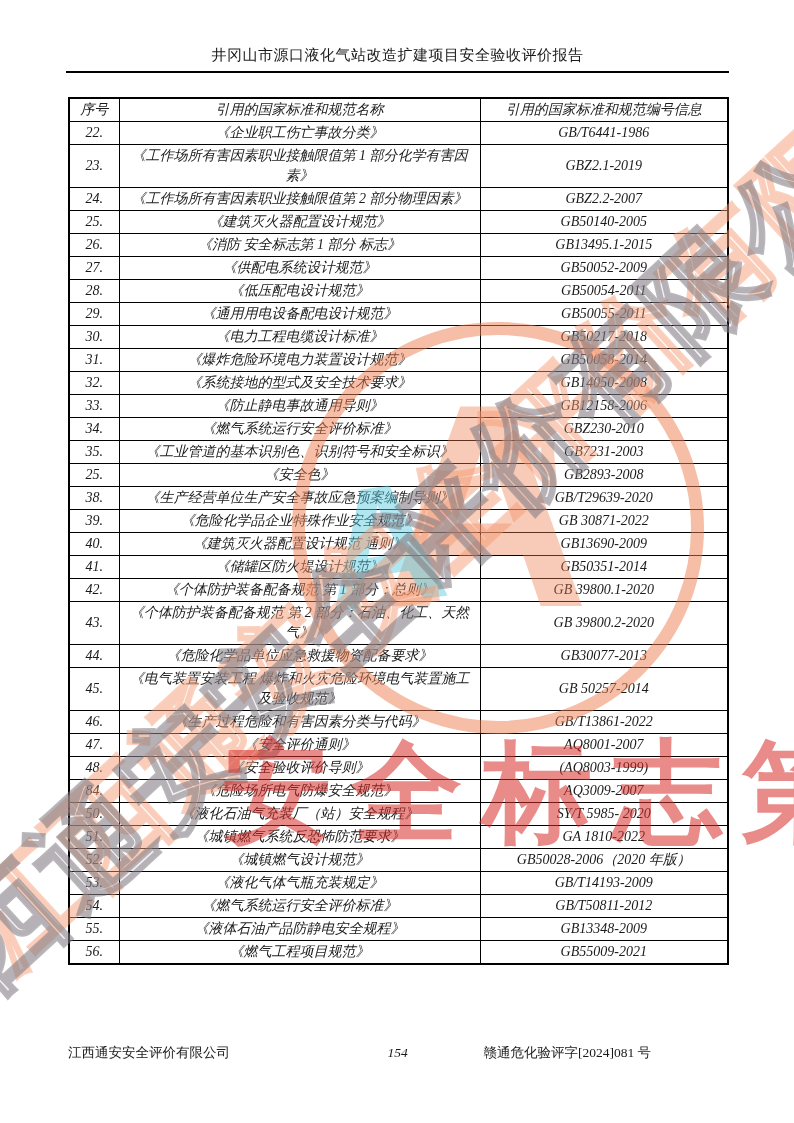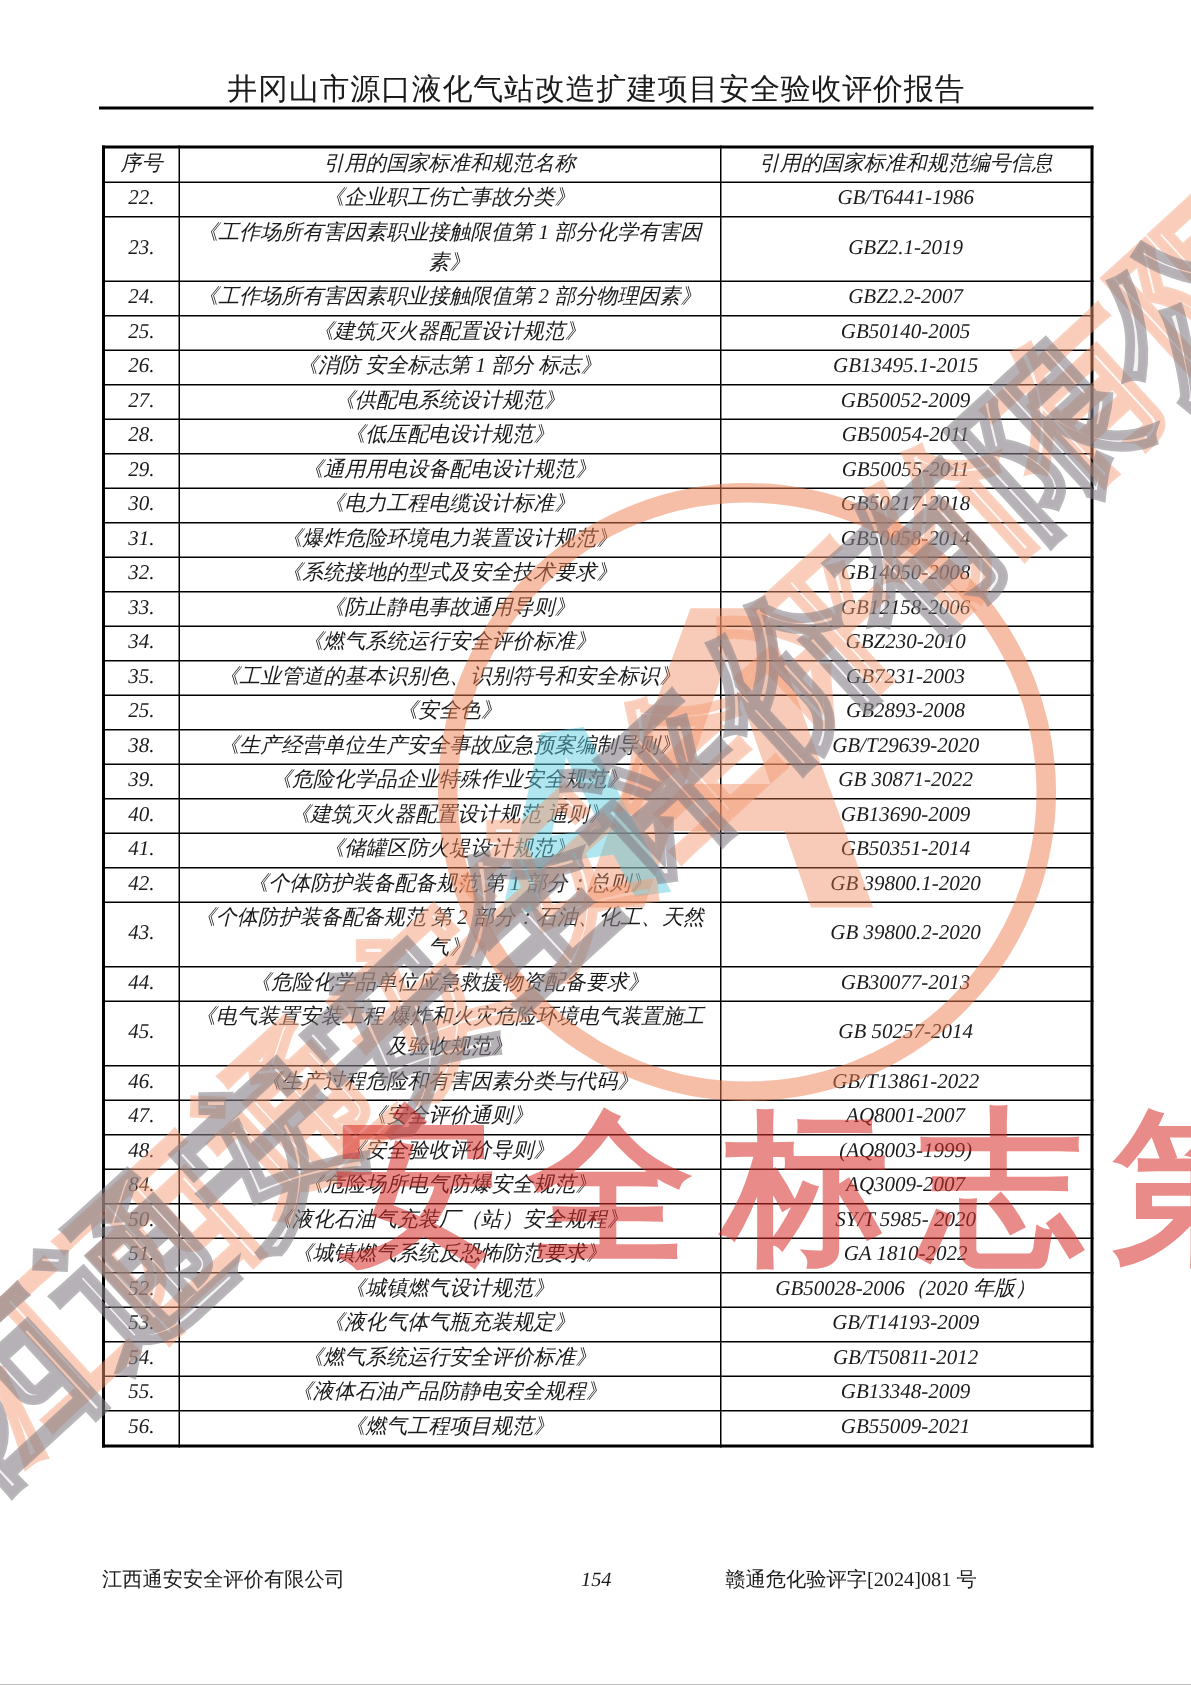--- a/index.html
+++ b/index.html
@@ -8,21 +8,21 @@
     width:794px; height:1123px;
     margin:0 auto;
     background:#ffffff;
     overflow:hidden;
     font-family:"Liberation Serif","DejaVu Serif",serif;
     color:#1a1a1a;
   }
   
   .doc-title {
     position:absolute; top:46px; left:68px; width:659px;
-    text-align:center; font-size:20px; letter-spacing:0.5px;
+    text-align:center; font-size:15px; letter-spacing:0.5px;
     white-space:nowrap;
   }
   .title-rule {
     position:absolute; top:71px; left:66px; width:663px;
     border-top:2px solid #000; height:0;
   }
   
   table.std {
     position:absolute; top:97px; left:68px; width:659px;
     border-collapse:collapse; table-layout:fixed;

